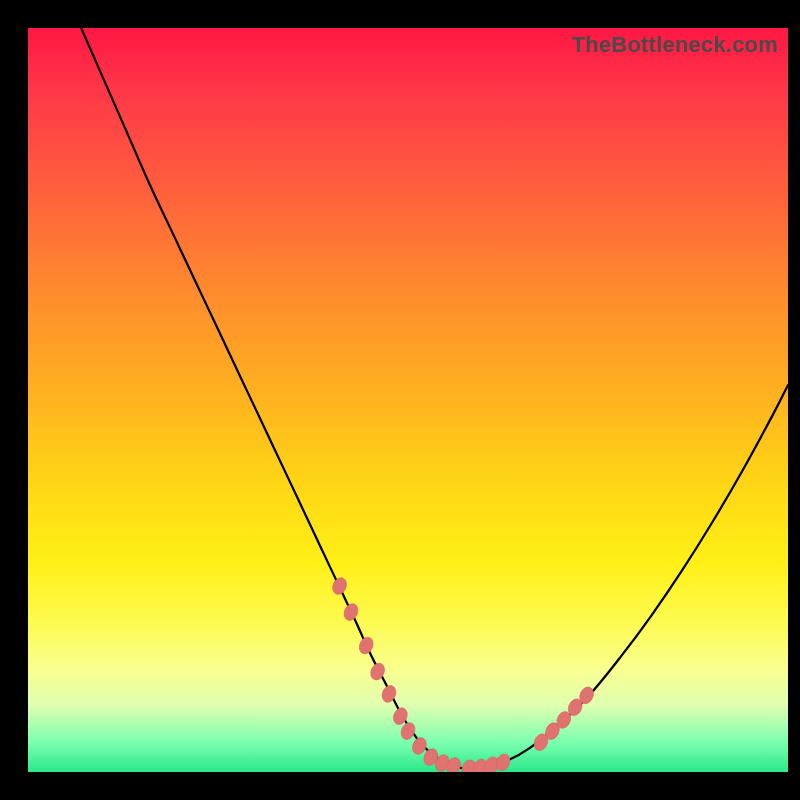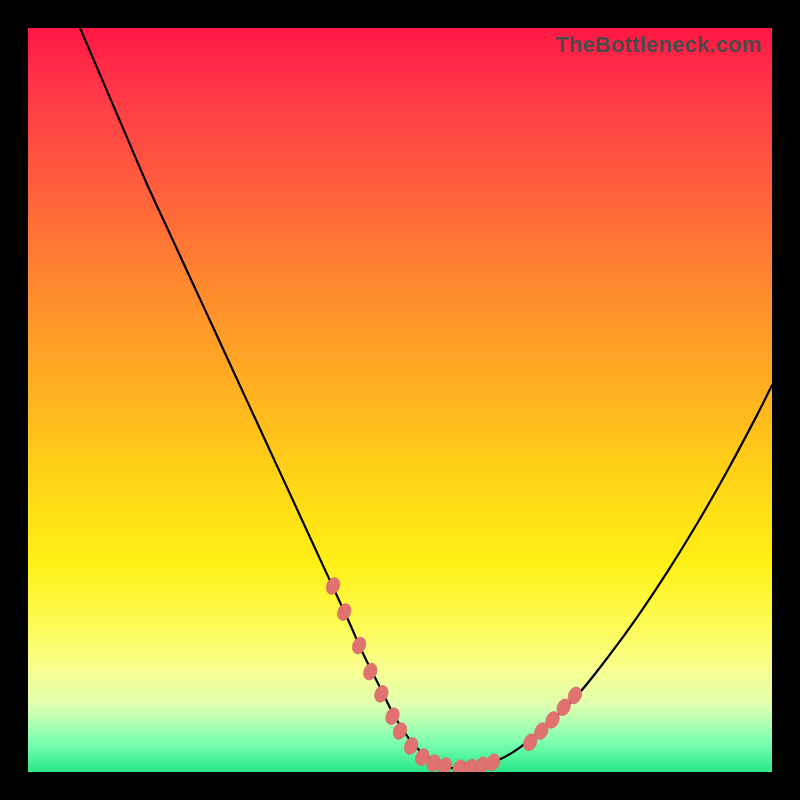--- a/index.html
+++ b/index.html
@@ -18,20 +18,21 @@
     background: #000;
     box-sizing: border-box;
   }
   .plot-area {
     position: absolute;
     left: 28px;
     top: 28px;
     width: 744px;
     height: 744px;
     overflow: hidden;
+    padding-left: 16px;
   }
   .gradient {
     position: absolute;
     inset: 0;
     background: linear-gradient(
       to bottom,
       #ff1744 0%,
       #ff3648 8%,
       #ff5a3e 20%,
       #ff8a2e 35%,

